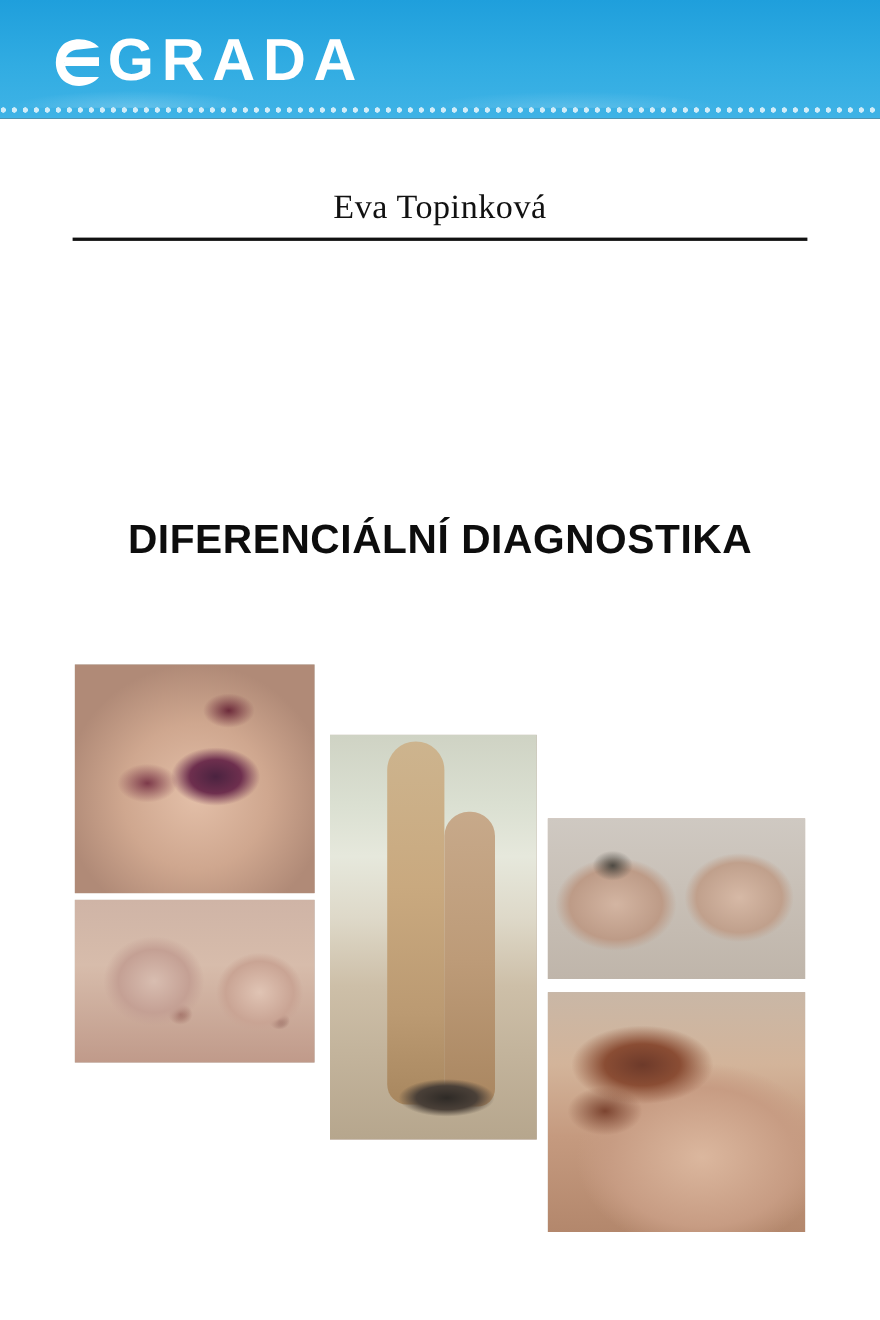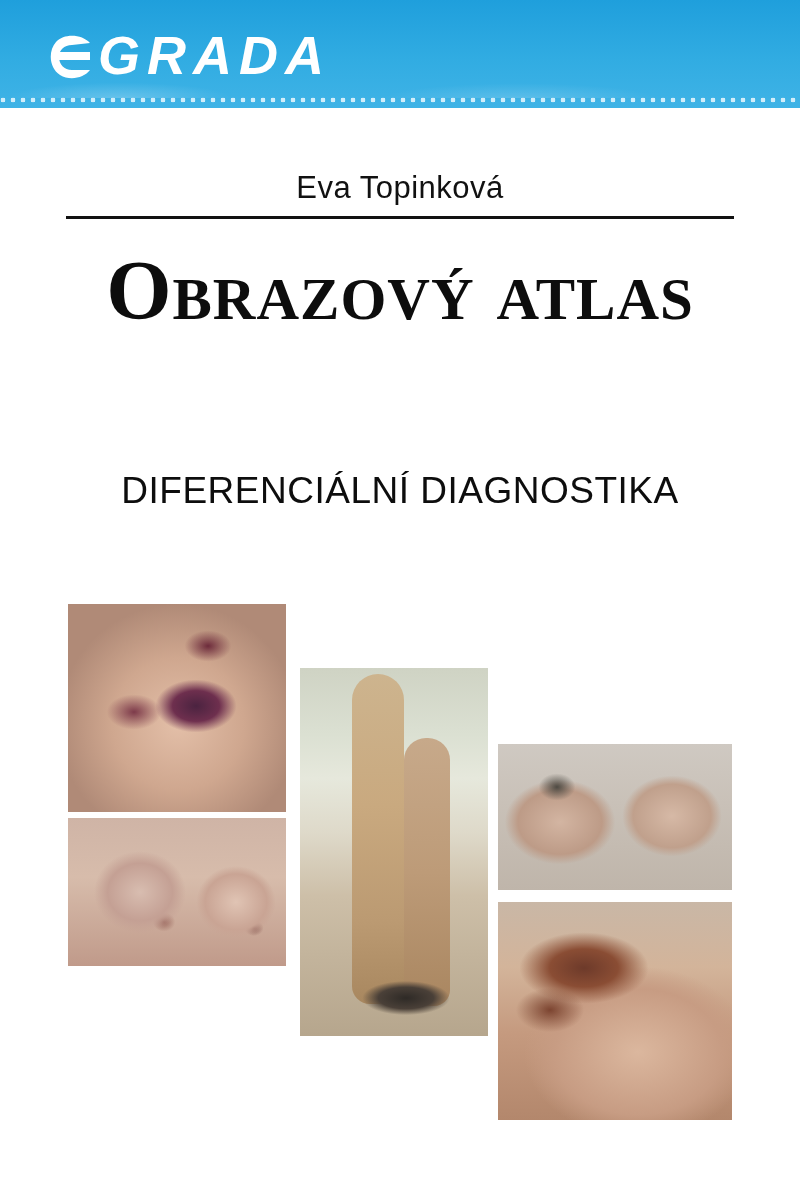--- a/index.html
+++ b/index.html
@@ -17,21 +17,20 @@
 
   
   .header-band {
     position: absolute;
     top: 0;
     left: 0;
     width: 800px;
     height: 108px;
     background: #404040;
     overflow: hidden;
-    font-style: italic;
   }
   .header-gradient {
     position: absolute;
     inset: 0;
     background: linear-gradient(180deg, #1f9fdc 0%, #31ace2 55%, #3fb3e6 100%);
   }
   .header-dots {
     position: absolute;
     left: 0;
     bottom: 0;
@@ -75,21 +74,21 @@
     line-height: 50px;
   }
 
   
   .author {
     position: absolute;
     top: 170px;
     left: 0;
     width: 800px;
     text-align: center;
-    font-family: Liberation Sans, sans-serif;
+    font-family: Liberation Serif, serif;
     font-size: 31px;
     color: #111111;
     letter-spacing: 0.5px;
   }
   .rule {
     position: absolute;
     top: 216px;
     left: 66px;
     width: 668px;
     height: 3px;
@@ -118,21 +117,21 @@
     font-variant: small-caps;
     font-size: 84px;
   }
   .subtitle {
     position: absolute;
     top: 470px;
     left: 0;
     width: 800px;
     text-align: center;
     font-family: "Liberation Sans", sans-serif;
-    font-weight: normal;
+    font-weight: bold;
     font-size: 37px;
     letter-spacing: 0.5px;
     color: #0d0d0d;
   }
 
   
   .collage {
     position: absolute;
     top: 596px;
     left: 0;
@@ -226,21 +225,20 @@
       </svg>
     </span>
     <span class="logo-word">GRADA</span>
   </div>
 </div>
 
 <div class="author">Eva Topinková</div>
 <div class="rule"></div>
 
 <div class="title-block">
-  <div class="title-line small-caps">Obrazový atlas</div>
 </div>
 <div class="subtitle">DIFERENCIÁLNÍ DIAGNOSTIKA</div>
 
 <div class="collage">
 
   <div class="photo" id="photo-face-haematoma">
     <div class="tone"></div>
   </div>
 
   <div class="photo" id="photo-breast-lesion">

